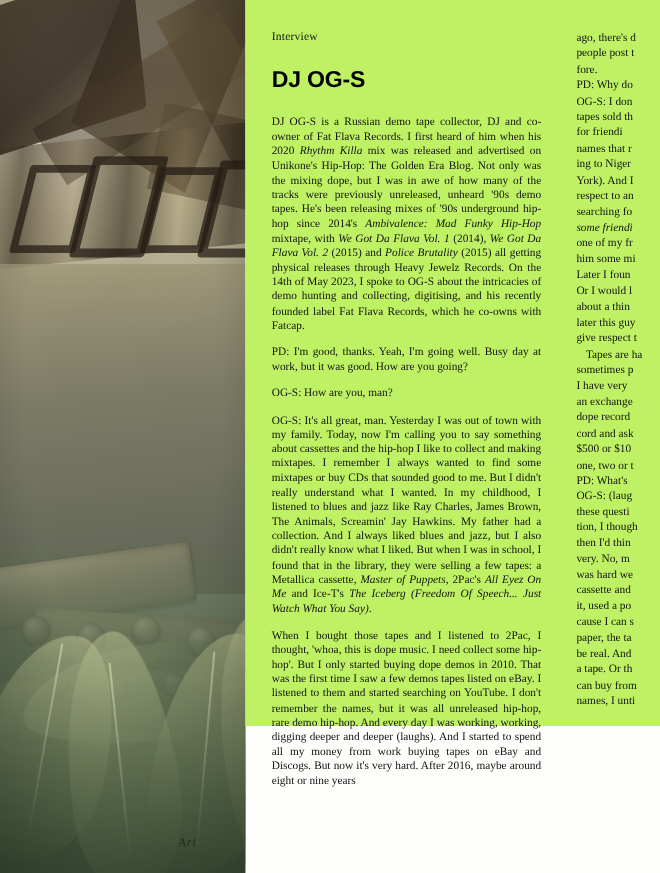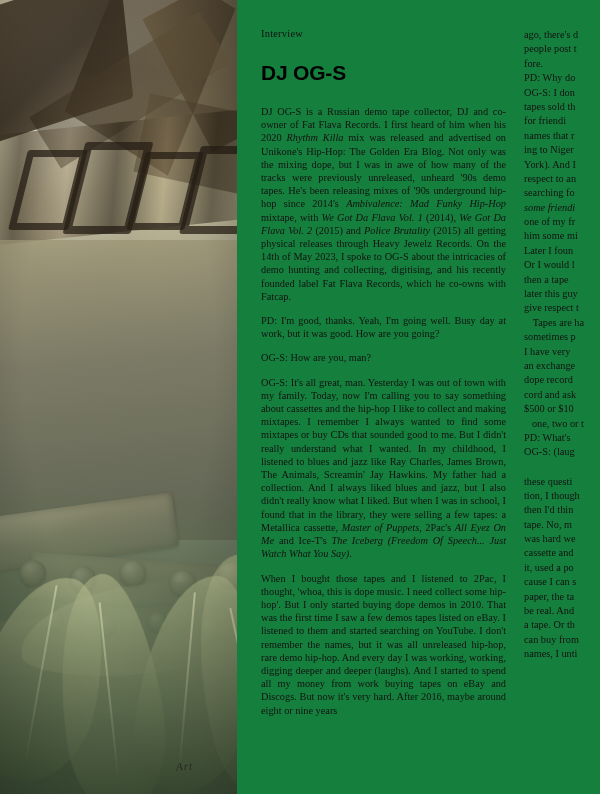--- a/index.html
+++ b/index.html
@@ -163,26 +163,26 @@
     font-size: 11px;
     color: rgba(30,28,20,0.75);
     letter-spacing: 1px;
     transform: rotate(-4deg);
   }
 
   
   .text-area {
     position: relative;
     flex: 1;
-    height: 794px;
-    background: #15803d;
+    height: 660px;
+    background: #bef264;
     padding: 28px 16px 0 24px;
     box-sizing: border-box;
     display: flex;
-    gap: 18px;
+    gap: 32px;
   }
   .col {
     width: 245px;
     box-sizing: border-box;
   }
   .col.right {
     width: 60px;
     overflow: hidden;
   }
   .kicker {
@@ -299,37 +299,37 @@
           <p class="body" style="margin: 0px 0px 1.2px;">names that r</p>
           <p class="body" style="margin: 0px 0px 1.2px;">ing to Niger</p>
           <p class="body" style="margin: 0px 0px 1.2px;">York). And I</p>
           <p class="body" style="margin: 0px 0px 1.2px;">respect to an</p>
           <p class="body" style="margin: 0px 0px 1.2px;">searching fo</p>
           <p class="body" style="margin: 0px 0px 1.2px; font-style: italic;">some friendi</p>
           <p class="body" style="margin: 0px 0px 1.2px;">one of my fr</p>
           <p class="body" style="margin: 0px 0px 1.2px;">him some mi</p>
           <p class="body" style="margin: 0px 0px 1.2px;">Later I foun</p>
           <p class="body" style="margin: 0px 0px 1.2px;">Or I would l</p>
-          <p class="body" style="margin: 0px 0px 1.2px;">then a tape</p>
+          <p class="body" style="margin: 0px 0px 1.2px;">about a thin</p>
           <p class="body" style="margin: 0px 0px 1.2px;">later this guy</p>
           <p class="body" style="margin: 0px 0px 1.2px;">give respect t</p>
           <p class="body" style="margin: 0px 0px 1.2px; text-align: right;">Tapes are ha</p>
           <p class="body" style="margin: 0px 0px 1.2px;">sometimes p</p>
           <p class="body" style="margin: 0px 0px 1.2px;">I have very</p>
           <p class="body" style="margin: 0px 0px 1.2px;">an exchange</p>
           <p class="body" style="margin: 0px 0px 1.2px;">dope record</p>
           <p class="body" style="margin: 0px 0px 1.2px;">cord and ask</p>
           <p class="body" style="margin: 0px 0px 1.2px;">$500 or $10</p>
-          <p class="body" style="margin: 0px 0px 1.2px; text-align: right;">one, two or t</p>
+          <p class="body" style="margin: 0px 0px 1.2px;">one, two or t</p>
           <p class="body" style="margin: 0px 0px 1.2px;">PD: What's</p>
-          <p class="body" style="margin: 0px 0px 16px;">OG-S: (laug</p>
+          <p class="body" style="margin: 0px 0px 0;">OG-S: (laug</p>
           <p class="body" style="margin: 0px 0px 1.2px;">these questi</p>
           <p class="body" style="margin: 0px 0px 1.2px;">tion, I though</p>
           <p class="body" style="margin: 0px 0px 1.2px;">then I'd thin</p>
-          <p class="body" style="margin: 0px 0px 1.2px;">tape. No, m</p>
+          <p class="body" style="margin: 0px 0px 1.2px;">very. No, m</p>
           <p class="body" style="margin: 0px 0px 1.2px;">was hard we</p>
           <p class="body" style="margin: 0px 0px 1.2px;">cassette and</p>
           <p class="body" style="margin: 0px 0px 1.2px;">it, used a po</p>
           <p class="body" style="margin: 0px 0px 1.2px;">cause I can s</p>
           <p class="body" style="margin: 0px 0px 1.2px;">paper, the ta</p>
           <p class="body" style="margin: 0px 0px 1.2px;">be real. And</p>
           <p class="body" style="margin: 0px 0px 1.2px;">a tape. Or th</p>
           <p class="body" style="margin: 0px 0px 1.2px;">can buy from</p>
           <p class="body" style="margin: 0px 0px 1.2px;">names, I unti</p>
         </div>

